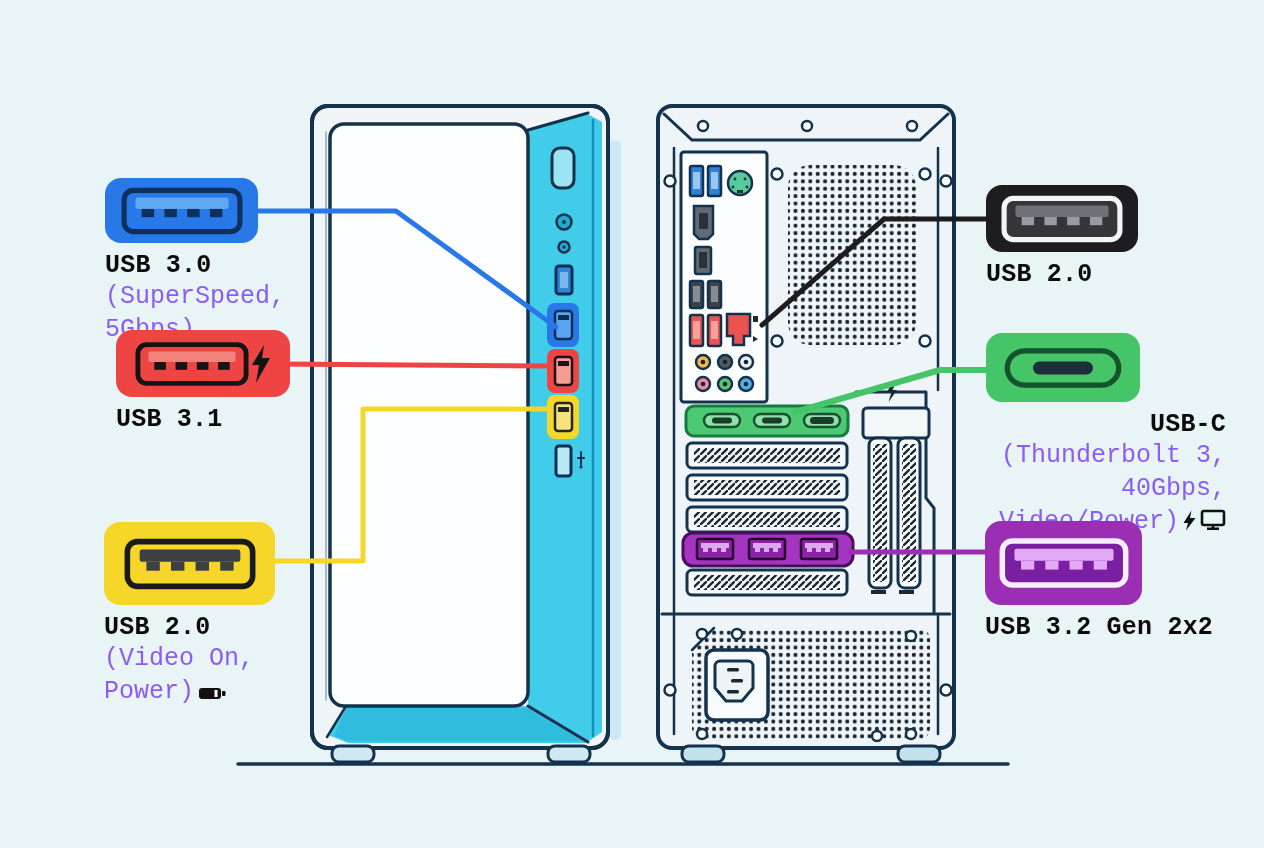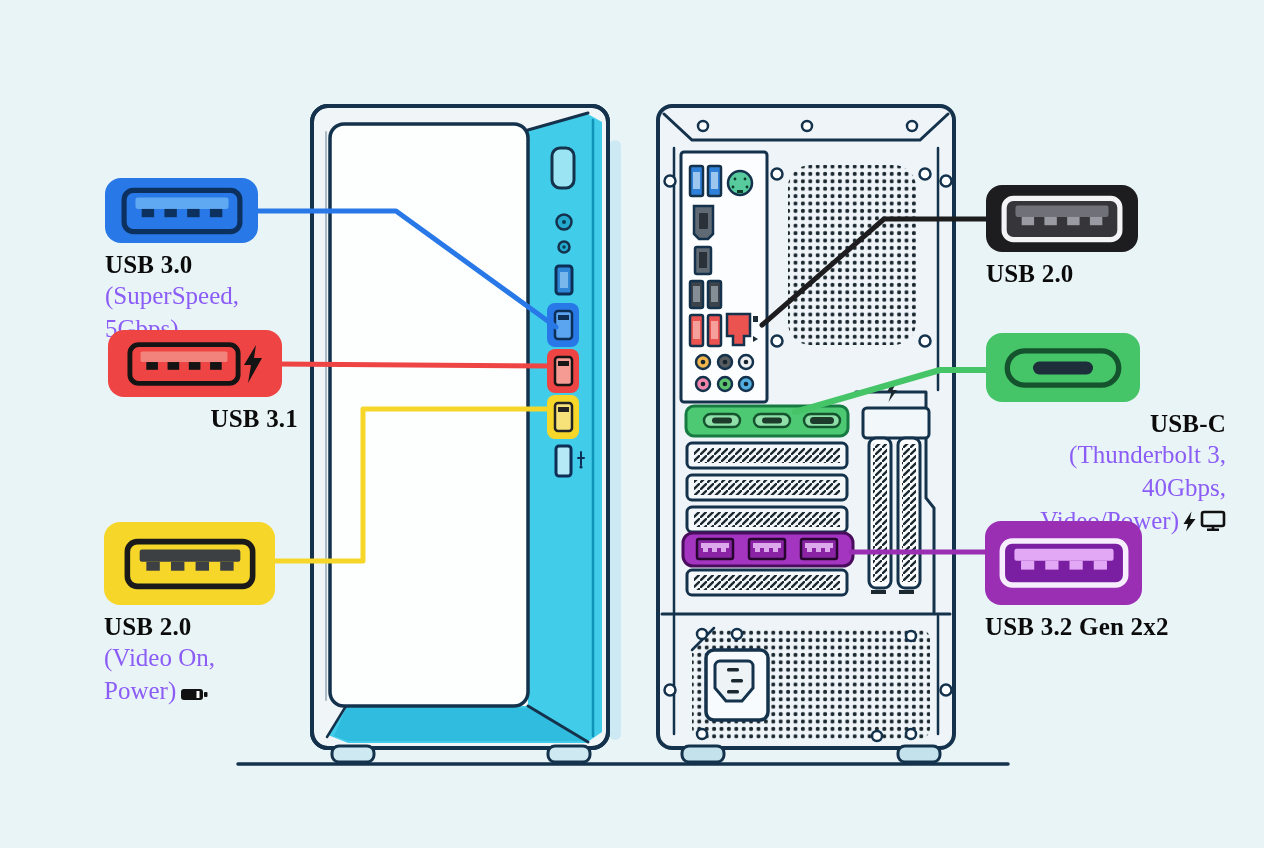--- a/index.html
+++ b/index.html
@@ -1,17 +1,17 @@
 <!DOCTYPE html>
 <html><head>
 <meta charset="utf-8">
 <style>
   html,body{margin:0;padding:0;background:#e9f4f6;}
   .stage{position:relative;width:1264px;height:848px;overflow:hidden;
-         font-family:Liberation Serif, serif;border-radius:31px;}
+         font-family:Liberation Mono, monospace;border-radius:31px;}
   svg.scene{position:absolute;left:0;top:0;}
   .lbl{position:absolute;}
   .chip{display:flex;align-items:center;justify-content:center;border-radius:16px;gap:2px;}
   .h{font-size:25px;font-weight:bold;color:#0b0b0c;margin-top:8px;letter-spacing:.2px;}
   .s{font-size:25px;color:#8b5cf6;line-height:1.32;white-space:pre-line;}
   .s svg{vertical-align:-3px;margin-left:4px;}
 </style>
 </head>
 <body>
 
@@ -264,21 +264,21 @@
             <rect x="42" y="21" width="12" height="8"></rect>
             <rect x="64" y="21" width="12" height="8"></rect>
             <rect x="86" y="21" width="12" height="8"></rect>
           </g>
     </svg>
   </div>
   <div class="h">USB 3.0</div>
   <div class="s"><span>(SuperSpeed, 5Gbps)</span></div>
 </div>
 
-<div class="lbl" style="left:108px;top:330px;width:190px;text-align:right;">
+<div class="lbl" style="left:116px;top:330px;width:190px;">
   <div class="chip" style="width: 174px; height: 67px; background: rgb(238, 68, 68);">
     <svg width="114" height="46" viewBox="0 0 118 46">
       <rect x="3" y="3" width="112" height="40" rx="9" fill="#ee4444" stroke="#141414" stroke-width="5"></rect>
       <rect x="14" y="10" width="90" height="11" rx="2" fill="#f2837c"></rect>
       <g fill="#141414">
             <rect x="20" y="21" width="12" height="8"></rect>
             <rect x="42" y="21" width="12" height="8"></rect>
             <rect x="64" y="21" width="12" height="8"></rect>
             <rect x="86" y="21" width="12" height="8"></rect>
           </g>

